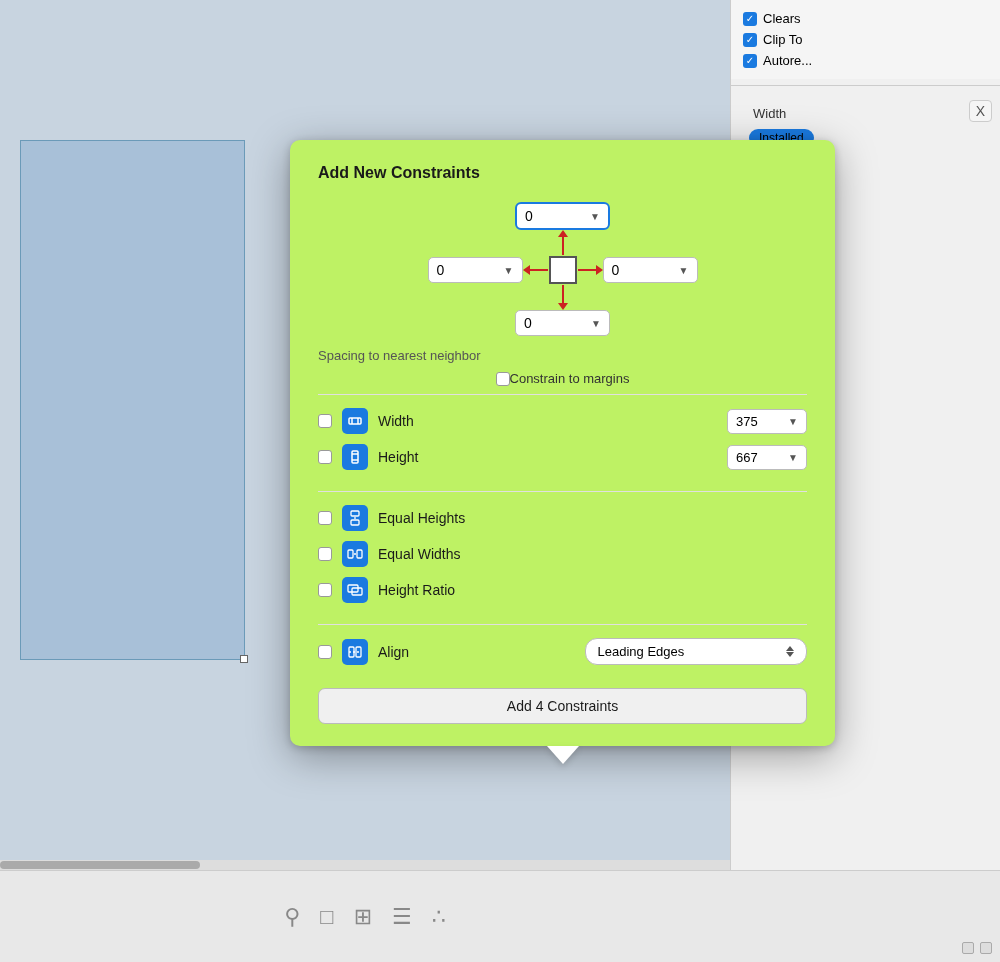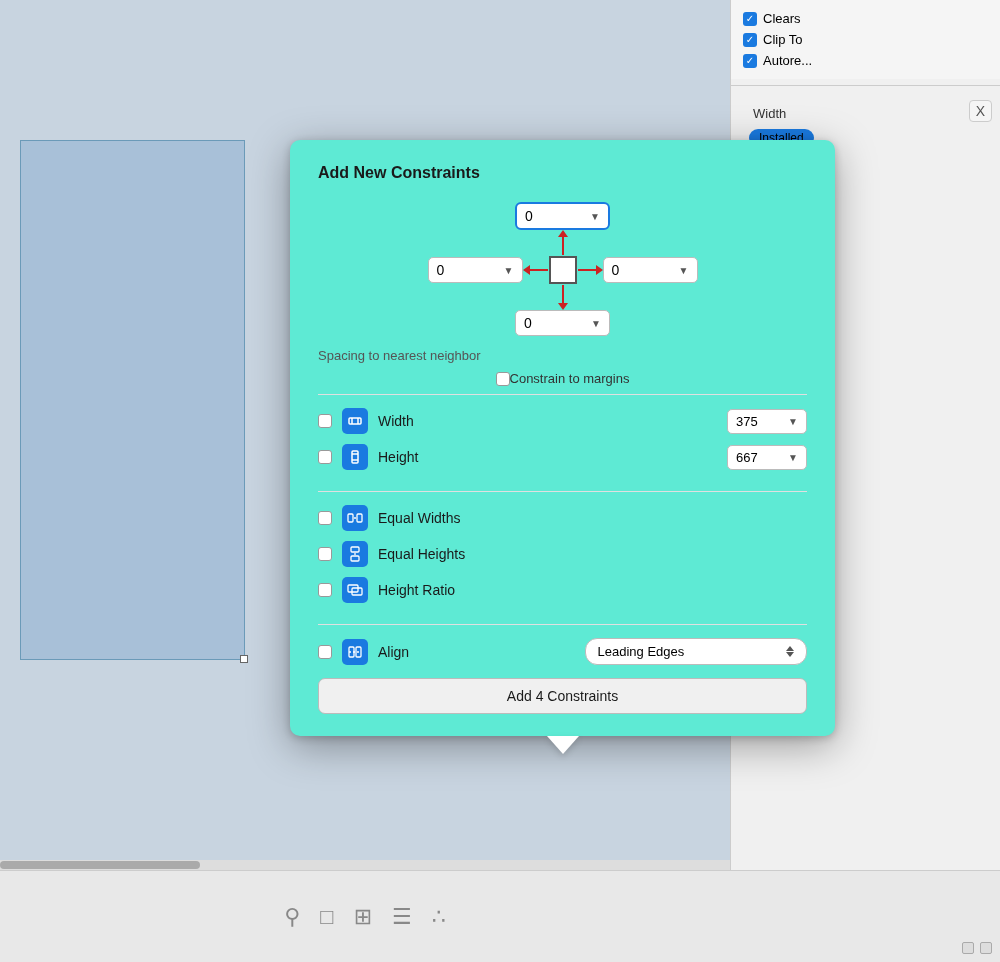--- a/index.html
+++ b/index.html
@@ -120,21 +120,21 @@
     .popup-overlay {
       position: absolute;
       top: 140px;
       left: 290px;
       width: 560px;
       height: 720px;
       z-index: 100;
     }
 
     .popup {
-      background: #5eead4;
+      background: #bef264;
       border-radius: 10px;
       box-shadow: 0 10px 40px rgba(0,0,0,0.35), 0 2px 8px rgba(0,0,0,0.2);
       padding: 24px 28px 22px;
       position: relative;
       width: 545px;
     }
 
     
     .popup::after {
       content: '';
@@ -434,21 +434,21 @@
       width: 100%;
       padding: 9px;
       background: #f0f0f0;
       border: 1px solid #bbb;
       border-radius: 7px;
       font-size: 14px;
       font-weight: 500;
       color: #1a1a1a;
       cursor: pointer;
       text-align: center;
-      margin-top: 8px;
+      margin-top: 18px;
     }
 
     
     .x-close {
       position: absolute;
       top: 8px;
       right: 8px;
       font-size: 14px;
       color: #555;
       cursor: pointer;
@@ -636,38 +636,38 @@
     </div>
 
     <div class="section-divider"></div>
 
     
     <div class="constraint-rows">
       <div class="constraint-item">
         <div class="unchecked-box"></div>
         <div class="icon-badge">
           <svg width="16" height="16" viewBox="0 0 16 16" fill="none">
+            <rect x="4" y="1" width="8" height="5" rx="1" stroke="white" stroke-width="1.3" fill="none"></rect>
+            <rect x="4" y="10" width="8" height="5" rx="1" stroke="white" stroke-width="1.3" fill="none"></rect>
+            <line x1="8" y1="7" x2="8" y2="9" stroke="white" stroke-width="1.3"></line>
+          </svg>
+        </div>
+        <span class="constraint-name">Equal Heights</span>
+      </div>
+
+      <div class="constraint-item">
+        <div class="unchecked-box"></div>
+        <div class="icon-badge">
+          <svg width="16" height="16" viewBox="0 0 16 16" fill="none">
             <rect x="1" y="4" width="5" height="8" rx="1" stroke="white" stroke-width="1.3" fill="none"></rect>
             <rect x="10" y="4" width="5" height="8" rx="1" stroke="white" stroke-width="1.3" fill="none"></rect>
             <line x1="7" y1="8" x2="9" y2="8" stroke="white" stroke-width="1.3"></line>
           </svg>
         </div>
         <span class="constraint-name">Equal Widths</span>
-      </div>
-
-      <div class="constraint-item">
-        <div class="unchecked-box"></div>
-        <div class="icon-badge">
-          <svg width="16" height="16" viewBox="0 0 16 16" fill="none">
-            <rect x="4" y="1" width="8" height="5" rx="1" stroke="white" stroke-width="1.3" fill="none"></rect>
-            <rect x="4" y="10" width="8" height="5" rx="1" stroke="white" stroke-width="1.3" fill="none"></rect>
-            <line x1="8" y1="7" x2="8" y2="9" stroke="white" stroke-width="1.3"></line>
-          </svg>
-        </div>
-        <span class="constraint-name">Equal Heights</span>
       </div>
 
       <div class="constraint-item">
         <div class="unchecked-box"></div>
         <div class="icon-badge">
           <svg width="16" height="16" viewBox="0 0 16 16" fill="none">
             <rect x="1" y="3" width="10" height="7" rx="1" stroke="white" stroke-width="1.3" fill="none"></rect>
             <rect x="5" y="6" width="10" height="7" rx="1" stroke="white" stroke-width="1.3" fill="none"></rect>
           </svg>
         </div>

